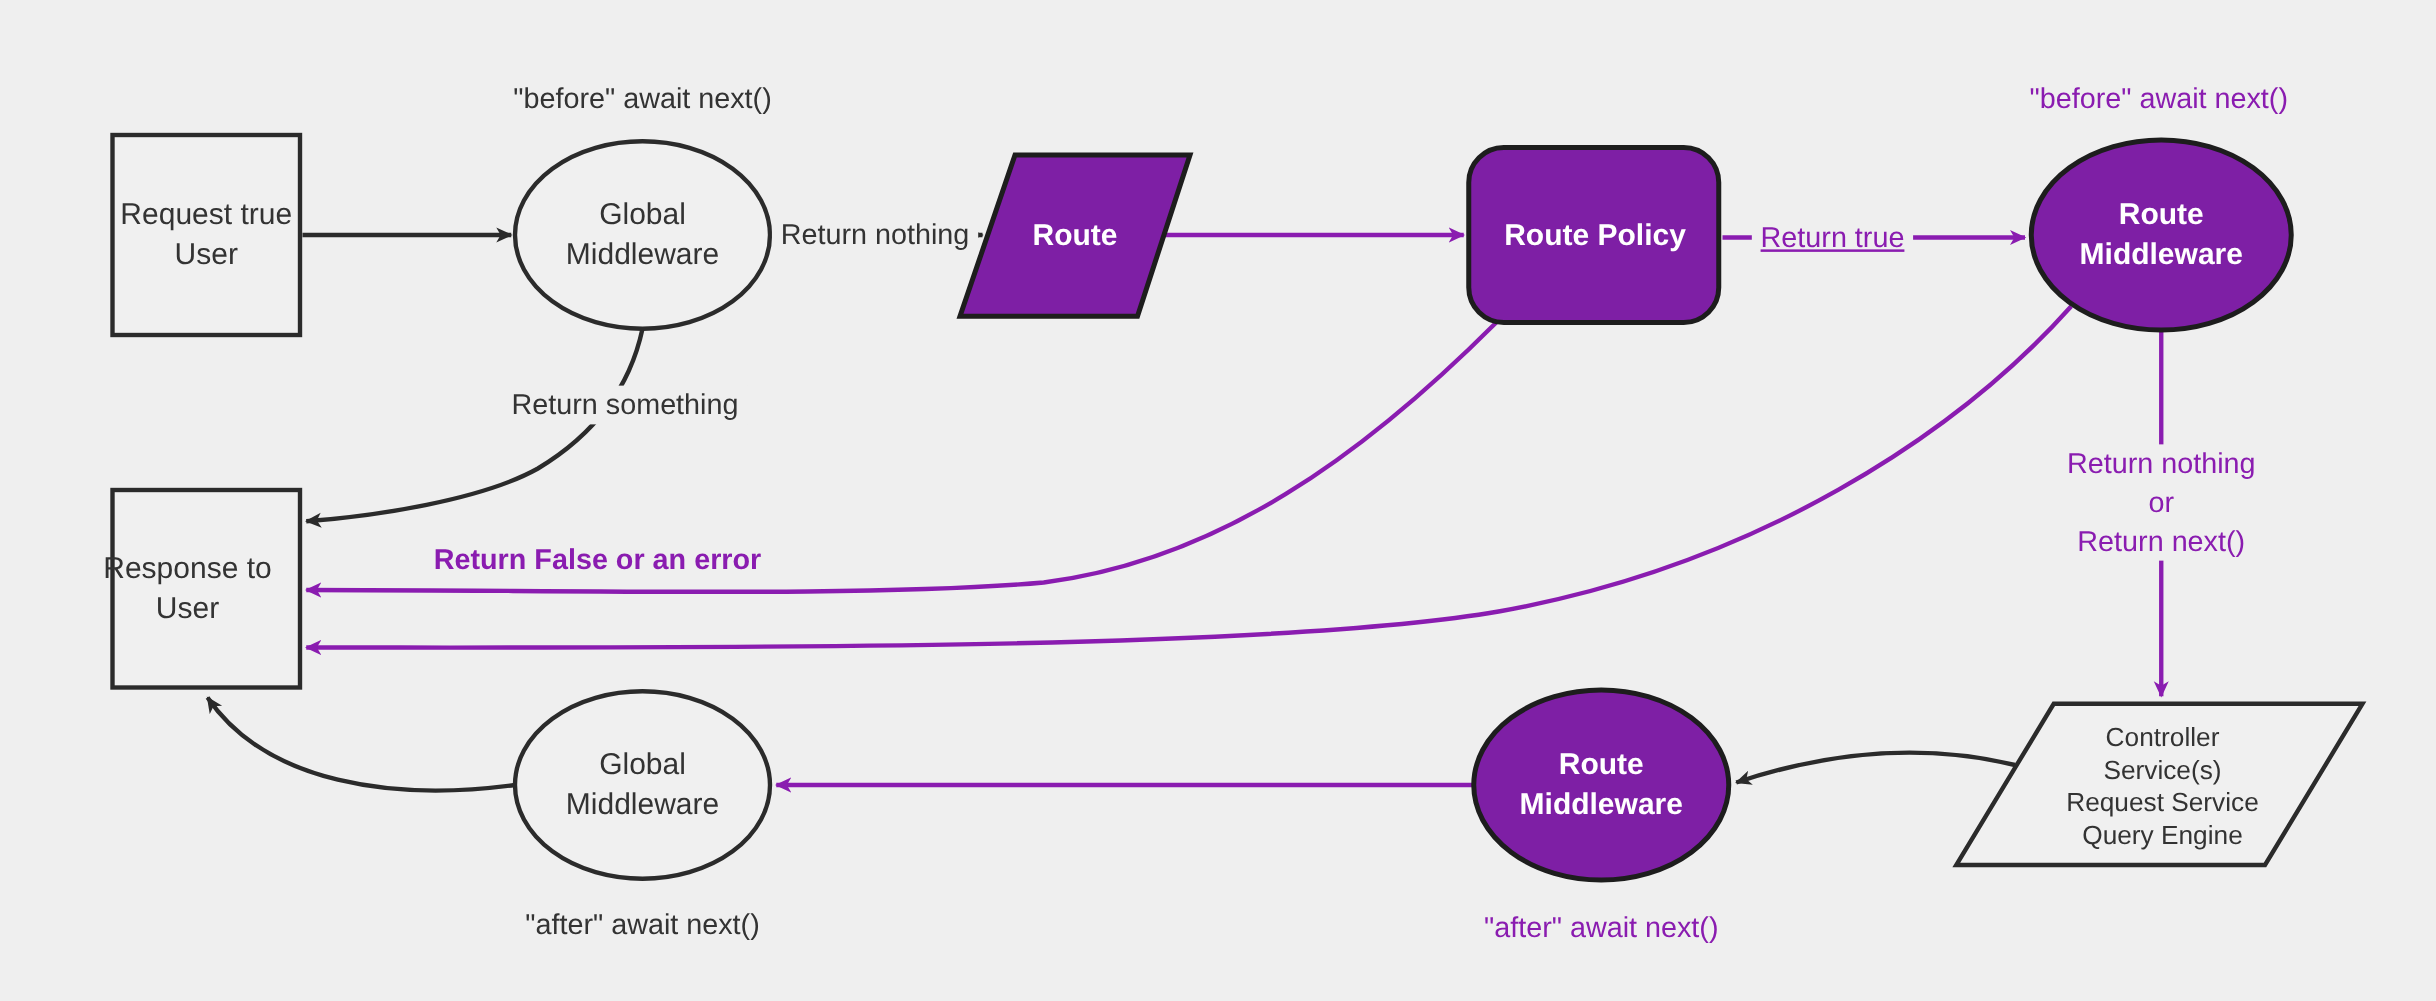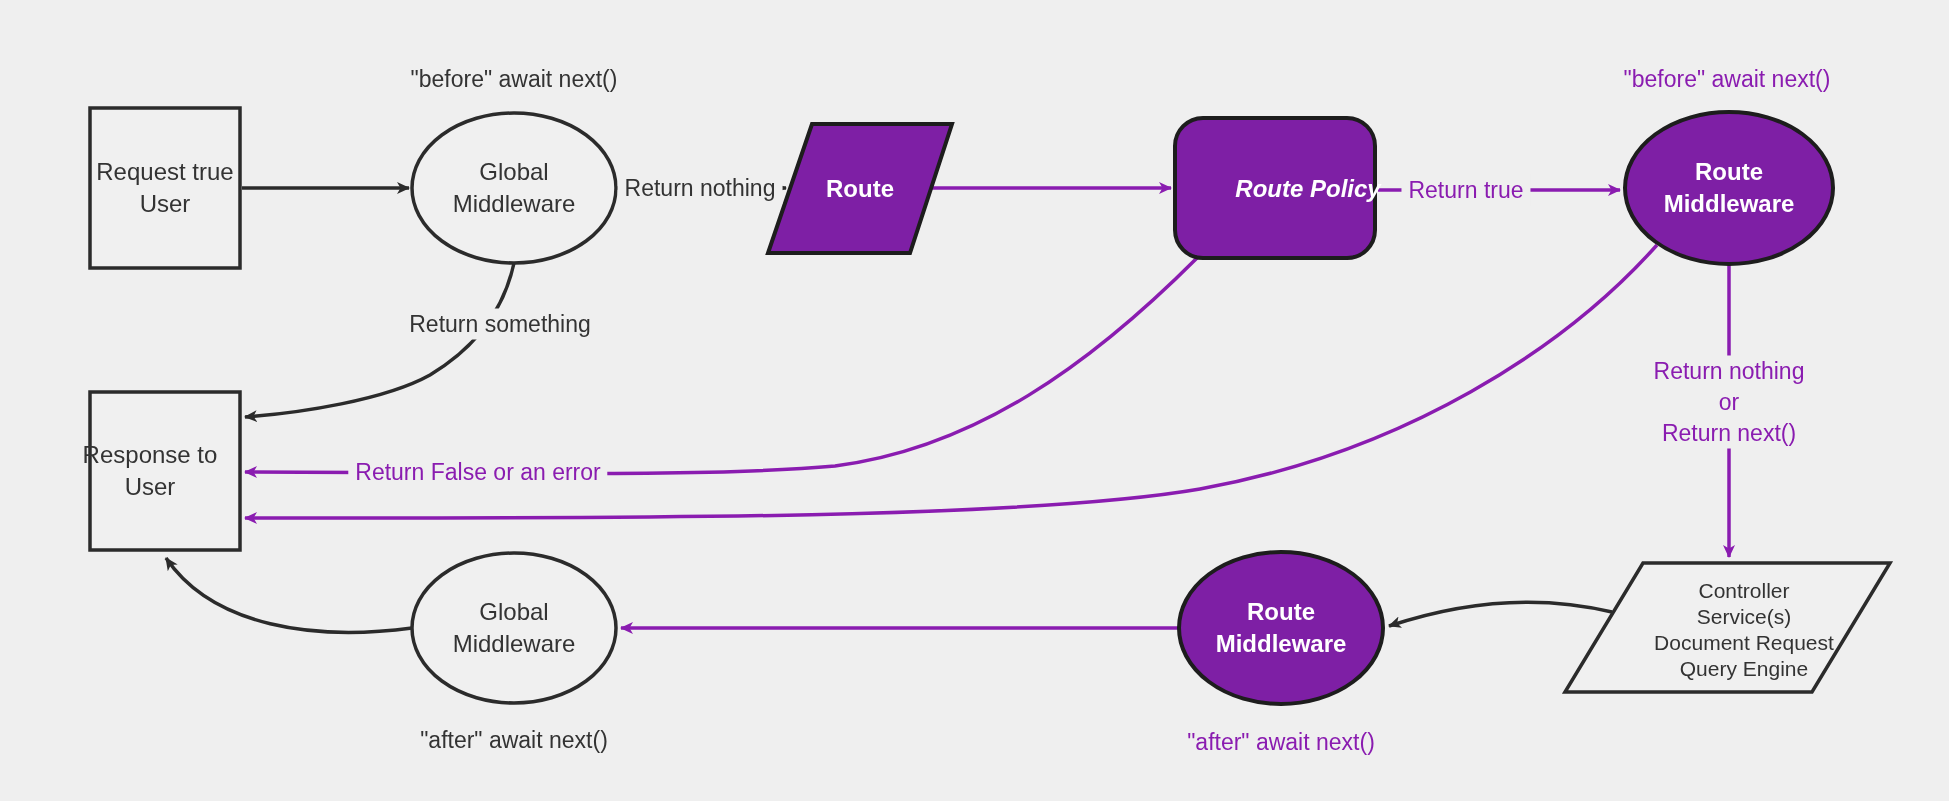--- a/index.html
+++ b/index.html
@@ -15,21 +15,21 @@
   #app{position:relative;width:1949px;height:801px;background:var(--background);overflow:hidden;
        font-family:"Liberation Sans",sans-serif;}
   #diagram-svg{position:absolute;left:0;top:0;}
   .lbl{position:absolute;transform:translate(-50%,-50%);text-align:center;white-space:nowrap;
        font-size:23px;line-height:31px;z-index:2;}
   .node-lbl{font-size:24px;line-height:32px;}
   .dark{color:var(--dark-text);}
   .purple{color:var(--purple-line);}
   .white{color:var(--white-text);font-weight:bold;}
   .mask{background:var(--background);padding:0 7px;}
-  .small{font-size:21px;line-height:26px;margin-left:14px;}
+  .small{font-size:21px;line-height:26px;}
 </style>
 </head>
 <body>
 
 <div id="app">
 
   <svg id="diagram-svg" width="1949" height="801" viewBox="0 0 1949 801">
     <defs>
       <marker id="ah-black" markerUnits="userSpaceOnUse" markerWidth="18" markerHeight="16" refX="12" refY="6.5" orient="auto">
         <path d="M0,0.5 L13,6.5 L0,12.5 L3.5,6.5 Z" fill="var(--black-line)"></path>
@@ -65,51 +65,51 @@
 
   <div class="lbl node-lbl dark" style="left:165px;top:188px;">
     <div>Request true</div>
     <div>User</div>
   </div>
   <div class="lbl node-lbl dark" style="left:514px;top:188px;">
     <div>Global</div>
     <div>Middleware</div>
   </div>
   <div class="lbl node-lbl white" style="left:860px;top:189px;">Route</div>
-  <div class="lbl node-lbl white" style="left:1308px;top:189px;font-style:italic;">Route Policy</div>
+  <div class="lbl node-lbl white" style="left:1276px;top:189px;">Route Policy</div>
   <div class="lbl node-lbl white" style="left:1729px;top:188px;">
     <div>Route</div>
     <div>Middleware</div>
   </div>
   <div class="lbl small dark" style="left:1730px;top:630px;">
     <div>Controller</div>
     <div>Service(s)</div>
-    <div>Document Request</div>
+    <div>Request Service</div>
     <div>Query Engine</div>
   </div>
   <div class="lbl node-lbl white" style="left:1281px;top:628px;">
     <div>Route</div>
     <div>Middleware</div>
   </div>
   <div class="lbl node-lbl dark" style="left:514px;top:628px;">
     <div>Global</div>
     <div>Middleware</div>
   </div>
   <div class="lbl node-lbl dark" style="left:150px;top:471px;">
     <div>Response to</div>
     <div>User</div>
   </div>
 
   <div class="lbl dark" style="left:514px;top:79px;">"before" await next()</div>
   <div class="lbl purple" style="left:1727px;top:79px;">"before" await next()</div>
   <div class="lbl dark mask" style="left:700px;top:188px;">Return nothing</div>
   <div class="lbl dark mask" style="left:500px;top:324px;">Return something</div>
-  <div class="lbl purple mask" style="left:1466px;top:190px;">Return true</div>
+  <div class="lbl purple mask" style="left:1466px;top:190px;text-decoration:underline;">Return true</div>
   <div class="lbl purple mask" style="left:1729px;top:402px;">
     <div>Return nothing</div>
     <div>or</div>
     <div>Return next()</div>
   </div>
-  <div class="lbl purple mask" style="left:478px;top:472px;">Return False or an error</div>
+  <div class="lbl purple mask" style="left:478px;top:448px;font-weight:bold;">Return False or an error</div>
   <div class="lbl purple" style="left:1281px;top:742px;">"after" await next()</div>
   <div class="lbl dark" style="left:514px;top:740px;">"after" await next()</div>
 
 </div>
 
 </body></html>

